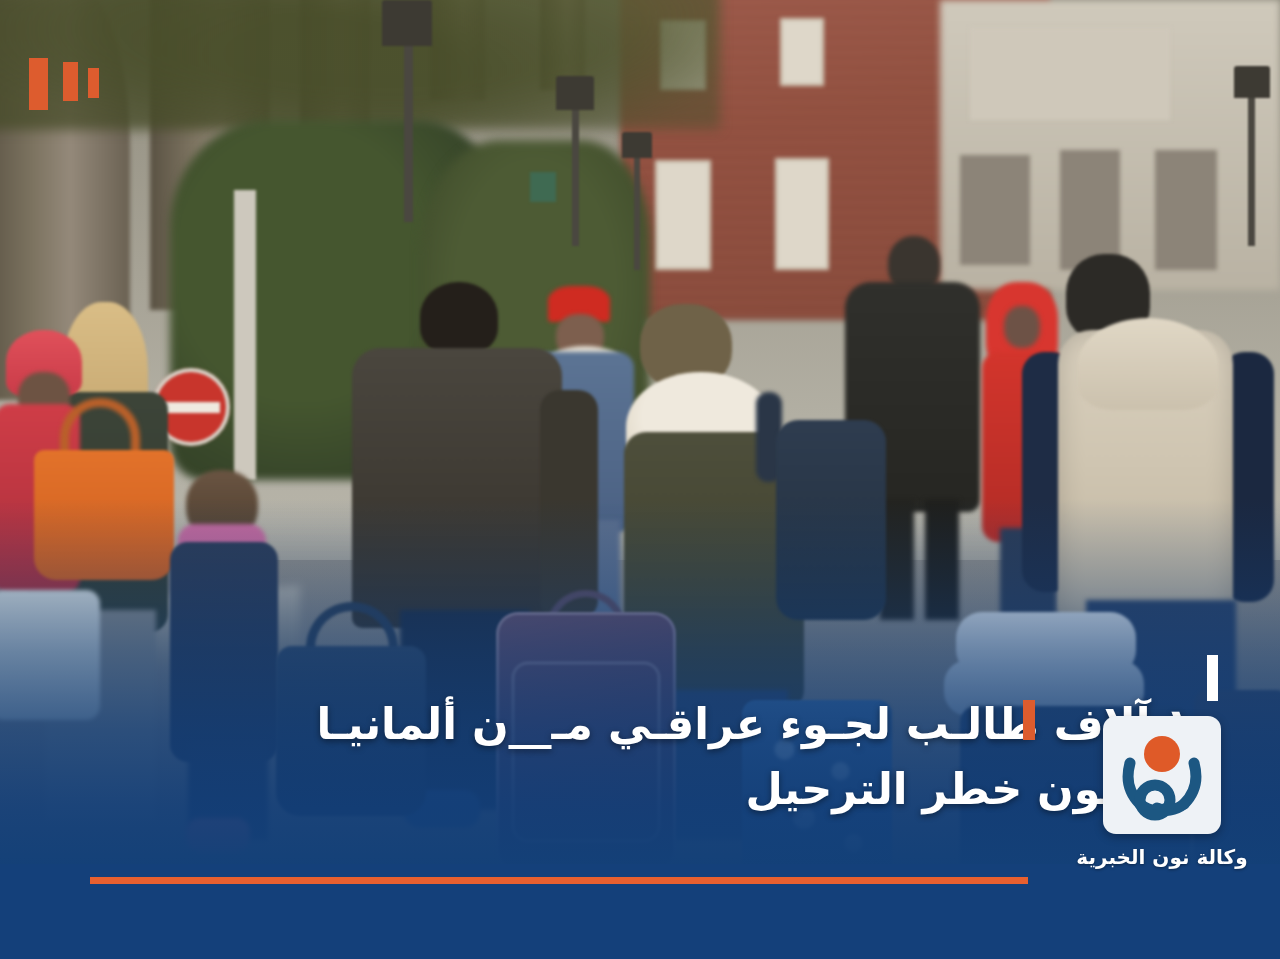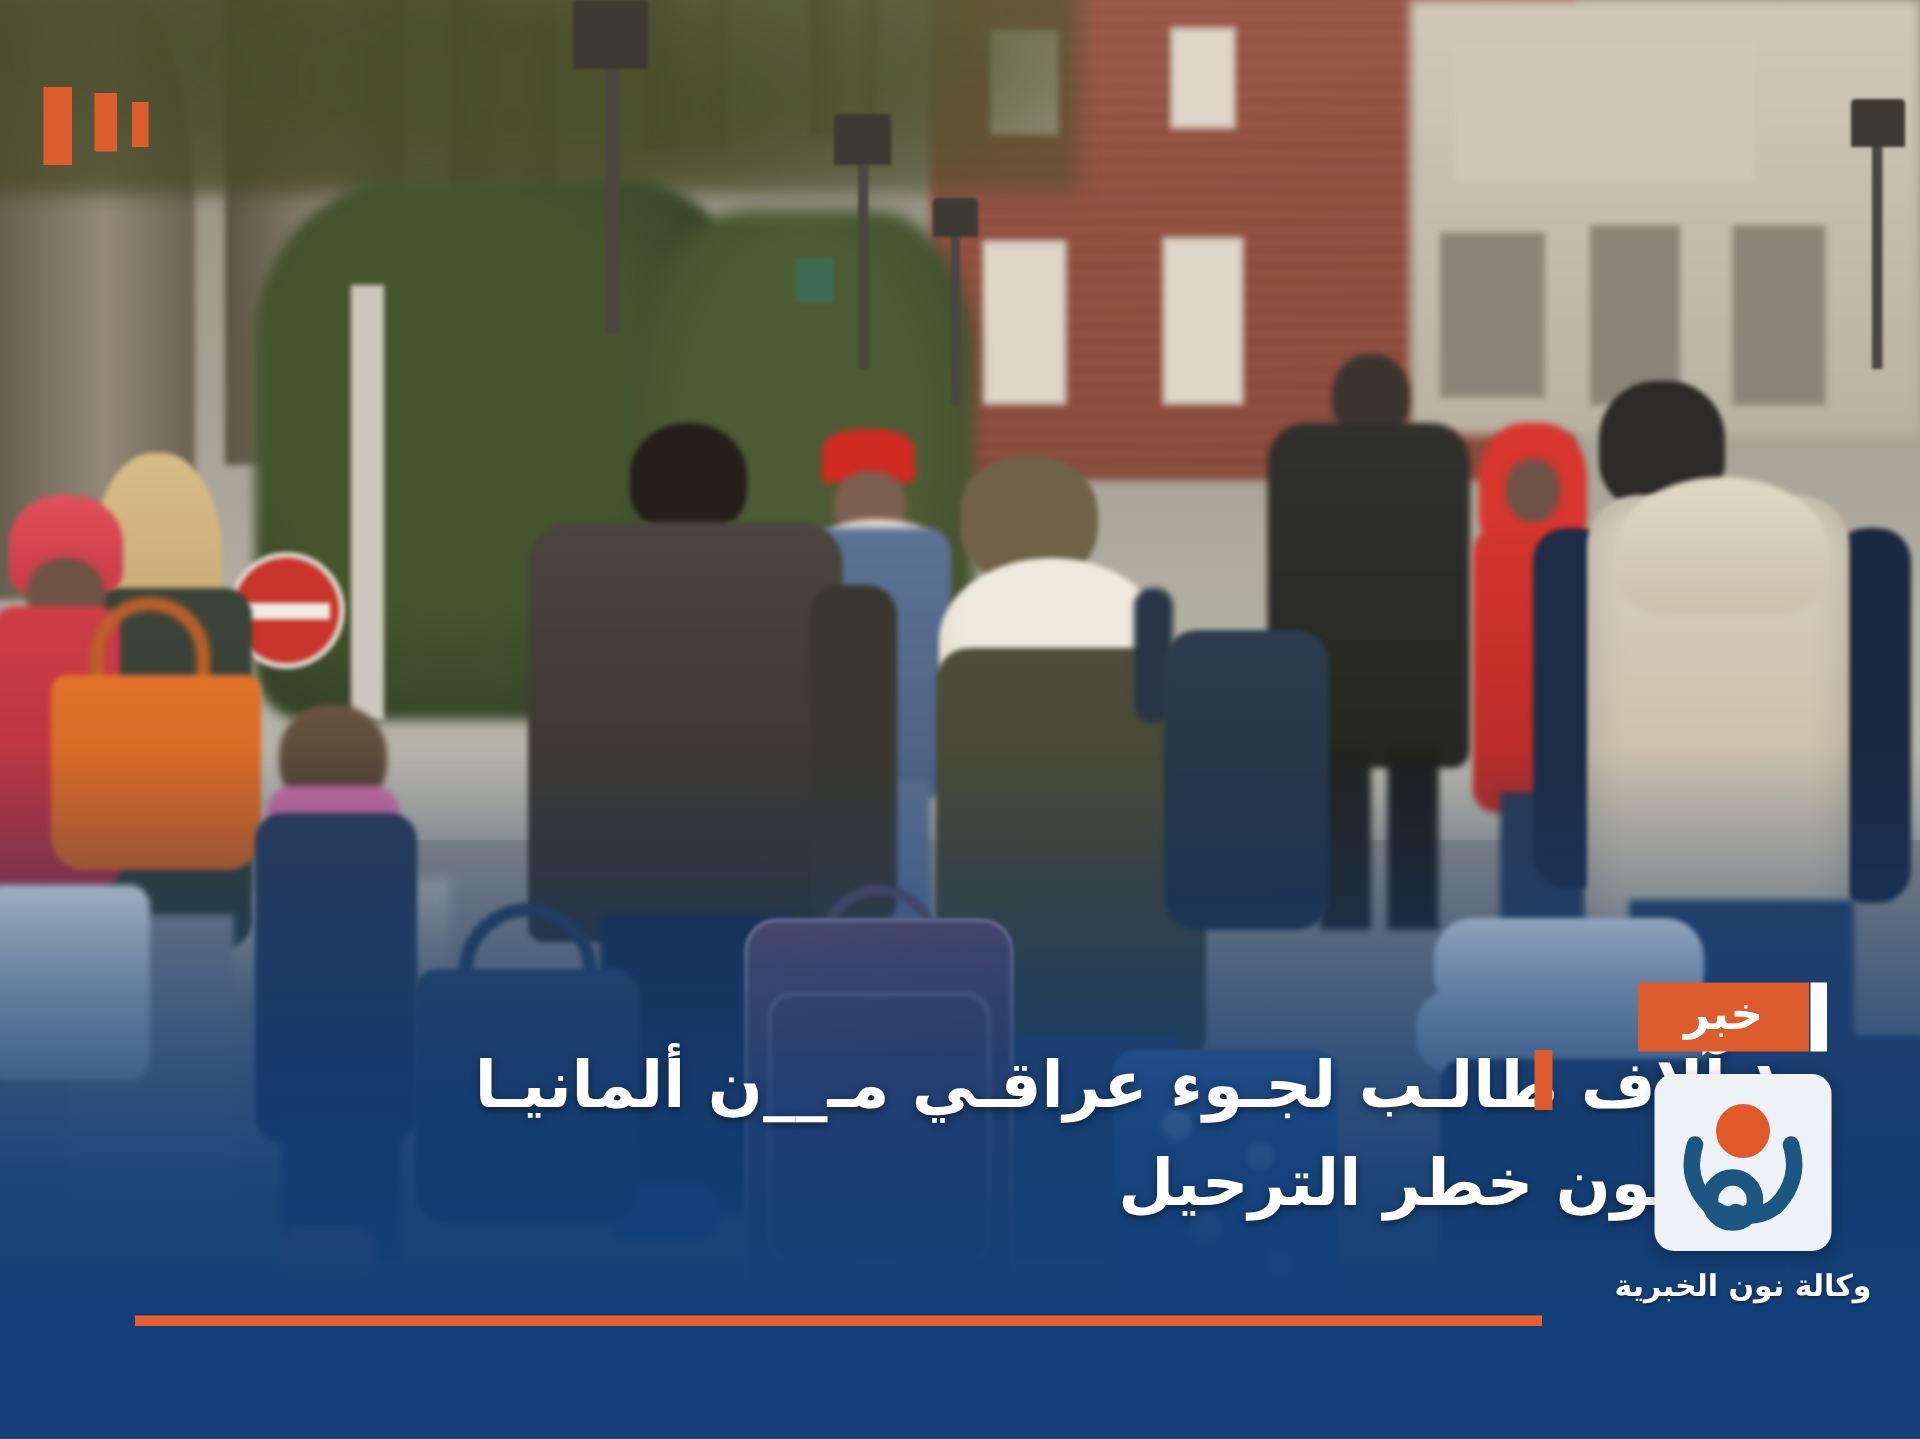--- a/index.html
+++ b/index.html
@@ -447,23 +447,20 @@
   </div>
 
   <div class="headline">
     <span class="ln">١٠ آلاف طالـب لجـوء عراقـي مـ__ن ألمانيـا</span>
     <span class="ln">يواجهون خطر الترحيل</span>
   </div>
   <div class="headline-tick"></div>
 
   <div class="rule"></div>
 
-  <div class="news-badge">
-    <span>خبر</span>
-  </div>
   <div class="badge-white-bar"></div>
 
   <div class="logo-tile">
     <svg viewBox="0 0 118 118" xmlns="http://www.w3.org/2000/svg" aria-hidden="true">
       <circle cx="59" cy="38" r="18" fill="#df5a28"></circle>
       <g fill="none" stroke="#1c5782" stroke-width="11" stroke-linecap="round" stroke-linejoin="round">
         <path d="M27 47 C24 58, 24 66, 28 75 C31 82, 34 85, 37 88"></path>
         <path d="M91 47 C94 58, 94 66, 90 75 C87 82, 84 85, 81 88"></path>
         <path d="M37 88 C46 95, 56 96, 64 92"></path>
         <path d="M81 88 C72 95, 62 96, 54 92"></path>

